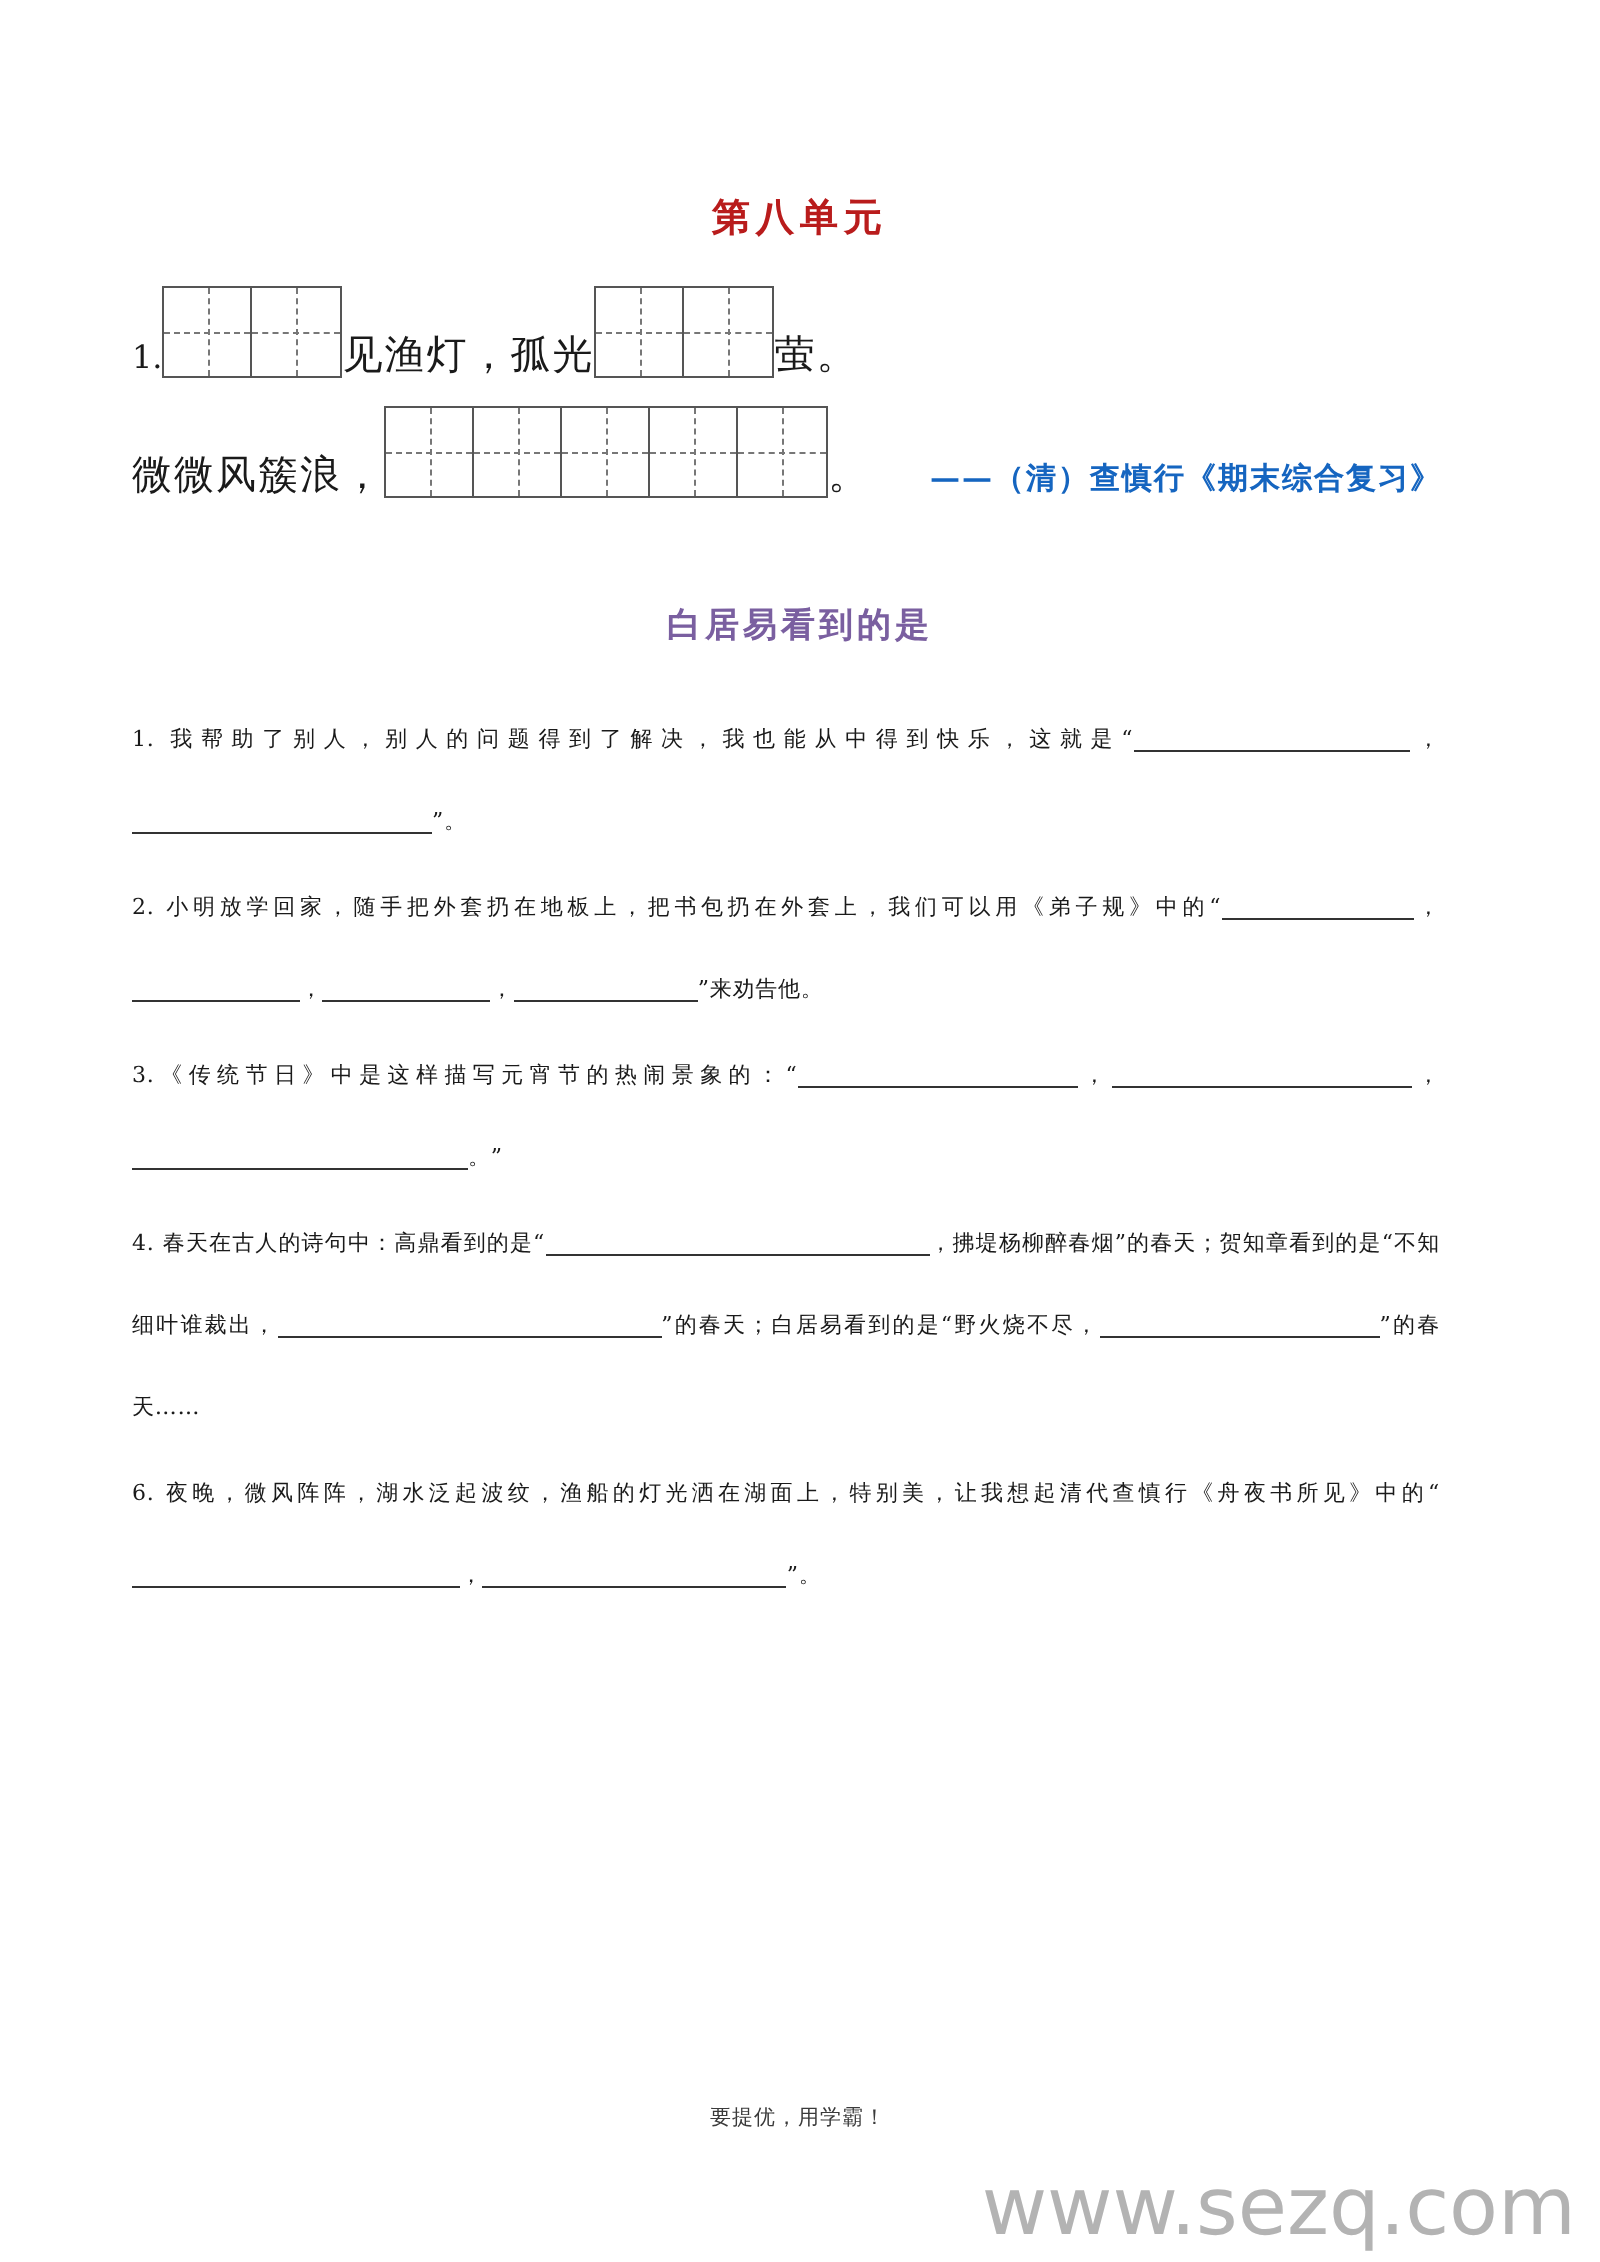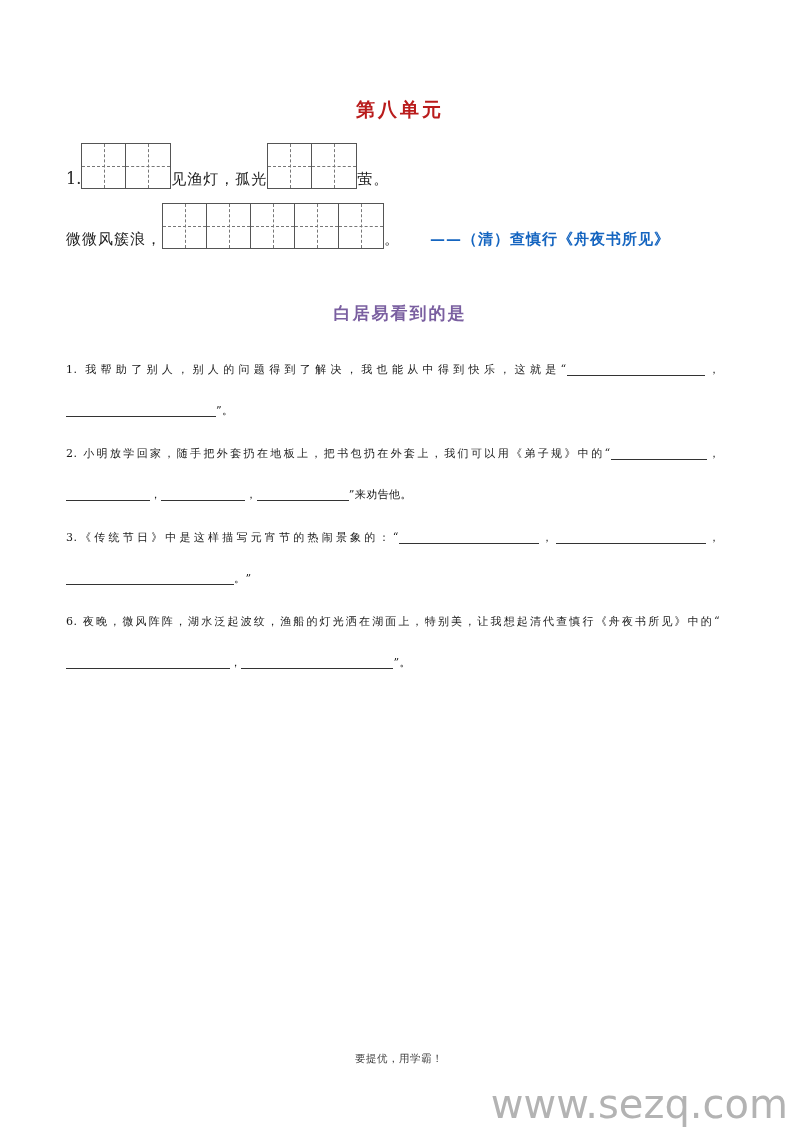--- a/index.html
+++ b/index.html
@@ -54,21 +54,21 @@
     font-size: 16px;
     line-height: 1;
     margin-bottom: 14px;
     white-space: nowrap;
   }
   .poem-line .lead {
     font-size: 16px;
     padding-bottom: 2px;
   }
   .poem-line .txt {
-    font-size: 15px;
+    font-size: 20px;
     padding-bottom: 2px;
     letter-spacing: 1px;
   }
 
   
   .tzg {
     display: inline-flex;
     border: 1px solid #555;
     background: #fff;
   }
@@ -176,29 +176,30 @@
     <div class="poem-line">
       <span class="txt">微微风簇浪，</span>
       <span class="tzg" id="grid3">
           <span class="cell"></span>
           <span class="cell"></span>
           <span class="cell"></span>
           <span class="cell"></span>
           <span class="cell"></span>
         </span>
       <span class="txt">。</span>
-      <span class="attrib">——（清）查慎行《舟夜书所见》</span>
+      <span class="attrib">——（清）查慎行《期末综合复习》</span>
     </div>
   </div>
 
   <div class="section-title">白居易看到的是</div>
 
   <div class="questions" id="questions">
       <p class="q"><span>1. 我帮助了别人，别人的问题得到了解决，我也能从中得到快乐，这就是“</span><span class="blank" style="width: 138px;"></span><span>，</span><span class="blank" style="width: 150px;"></span><span>”。</span></p>
       <p class="q"><span>2. 小明放学回家，随手把外套扔在地板上，把书包扔在外套上，我们可以用《弟子规》中的“</span><span class="blank" style="width: 96px;"></span><span>，</span><span class="blank" style="width: 84px;"></span><span>，</span><span class="blank" style="width: 84px;"></span><span>，</span><span class="blank" style="width: 92px;"></span><span>”来劝告他。</span></p>
       <p class="q"><span>3.《传统节日》中是这样描写元宵节的热闹景象的：“</span><span class="blank" style="width: 140px;"></span><span>，</span><span class="blank" style="width: 150px;"></span><span>，</span><span class="blank" style="width: 168px;"></span><span>。”</span></p>
+      <p class="q"><span>4. 春天在古人的诗句中：高鼎看到的是“</span><span class="blank" style="width: 192px;"></span><span>，拂堤杨柳醉春烟”的春天；贺知章看到的是“不知细叶谁裁出，</span><span class="blank" style="width: 192px;"></span><span>”的春天；白居易看到的是“野火烧不尽，</span><span class="blank" style="width: 140px;"></span><span>”的春天……</span></p>
       <p class="q"><span>6. 夜晚，微风阵阵，湖水泛起波纹，渔船的灯光洒在湖面上，特别美，让我想起清代查慎行《舟夜书所见》中的“</span><span class="blank" style="width: 164px;"></span><span>，</span><span class="blank" style="width: 152px;"></span><span>”。</span></p>
     </div>
 
   <div class="footer-note">要提优，用学霸！</div>
   <div class="watermark">www.sezq.com</div>
 
 </div>
 
 </body></html>

